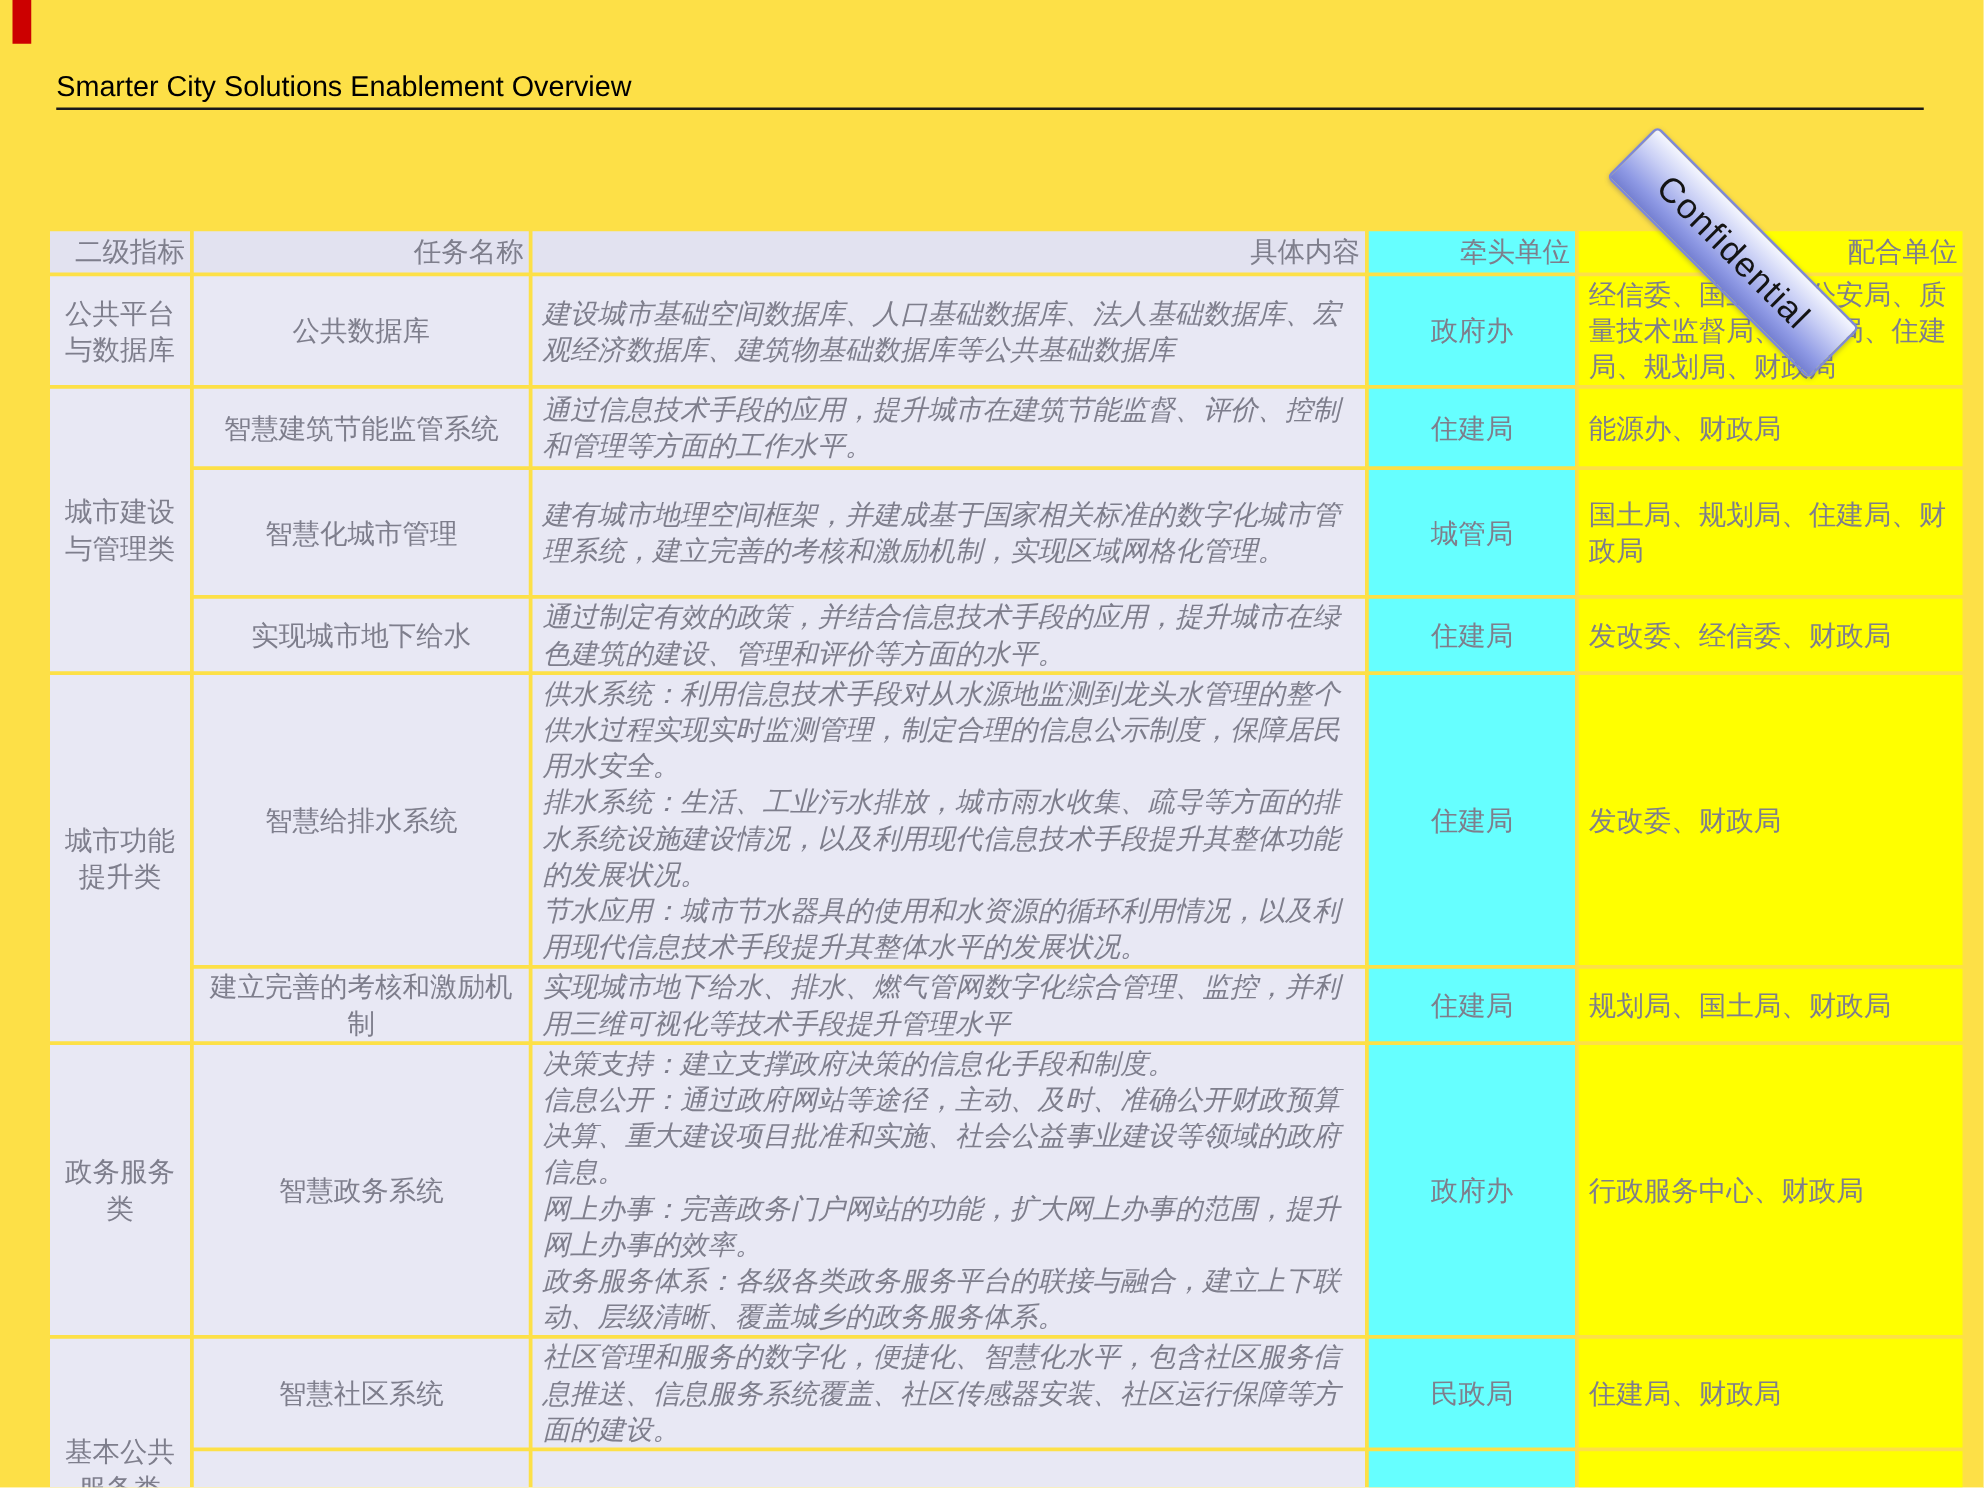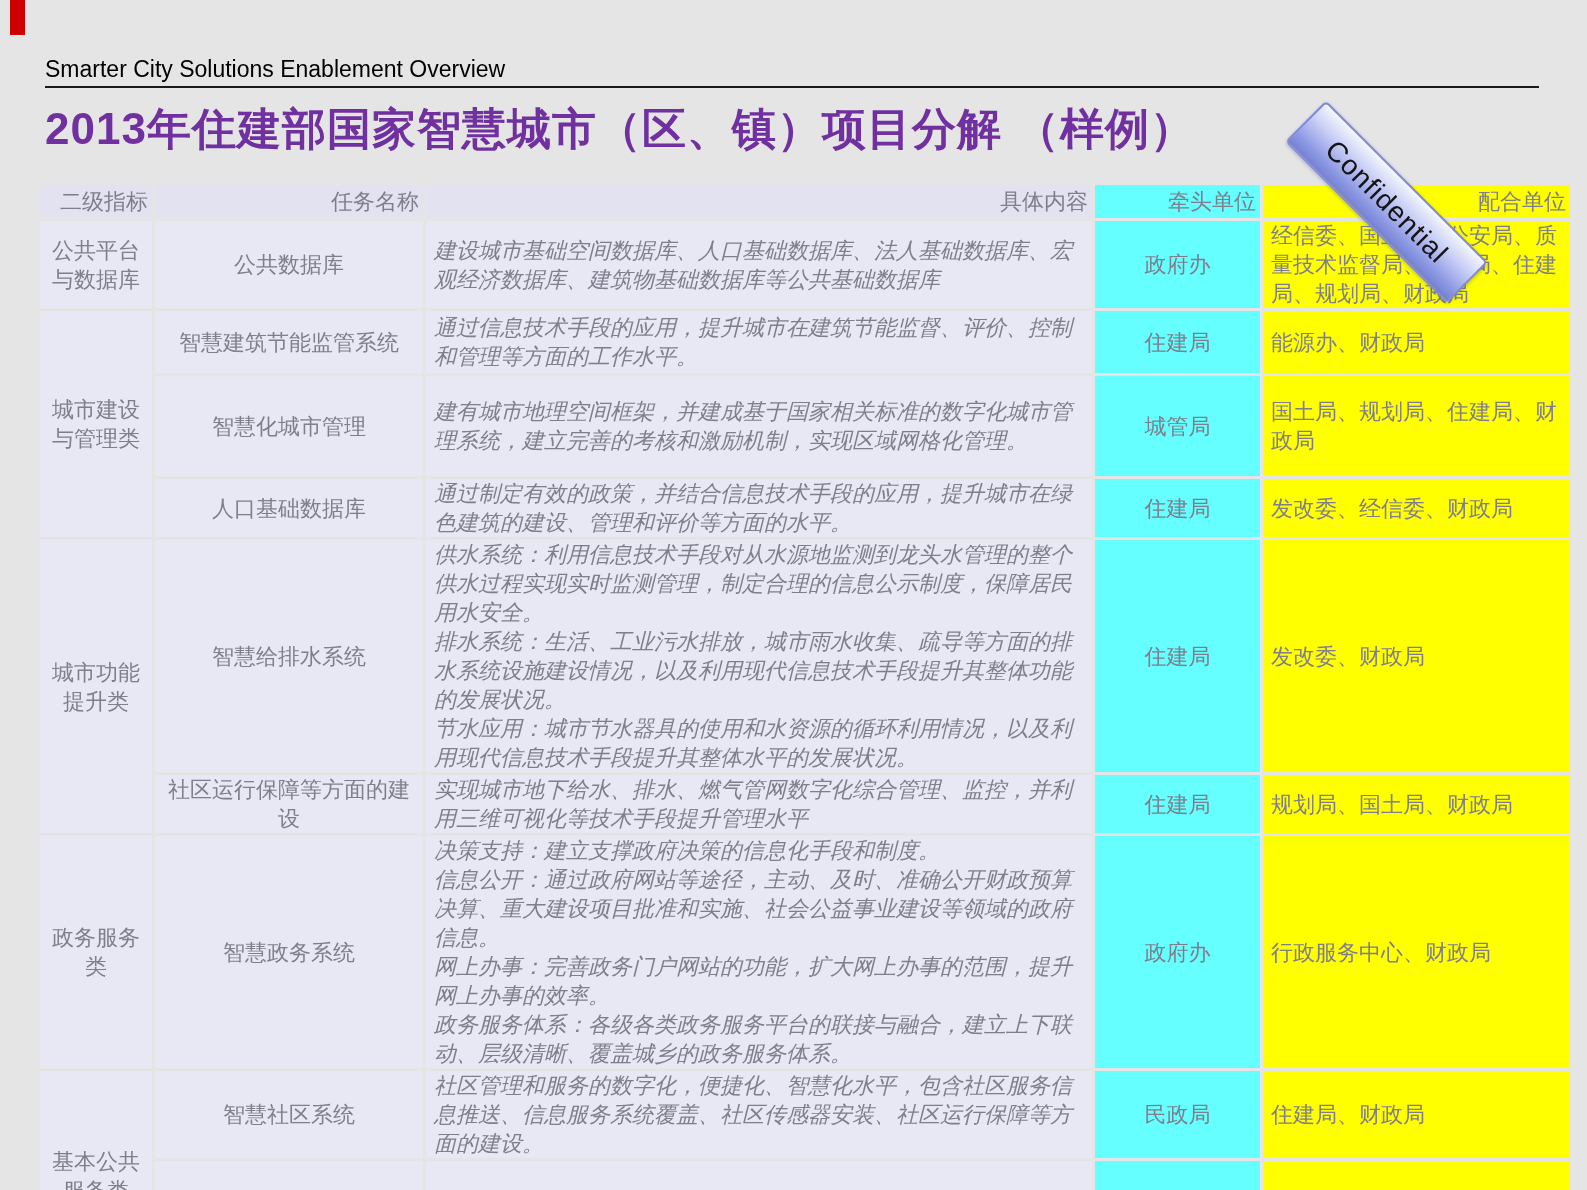--- a/index.html
+++ b/index.html
@@ -9,21 +9,21 @@
     --lead-bg:#66FFFF;
     --support-bg:#FFFF00;
     --table-text:#7E7E8C;
     --red-mark:#CC0000;
     --ribbon-border:#7E89D8;
   }
   html,body{margin:0;padding:0;background:#ffffff;}
   .slide{
     position:relative;
     width:1587px;height:1190px;
-    background:#e5e5e5;
+    background:#fde047;
     overflow:hidden;
     font-family:"Liberation Sans",sans-serif;
   }
   .red-mark{
     position:absolute;left:10px;top:0;width:15px;height:35px;
     background:var(--red-mark);
   }
   .eyebrow{
     position:absolute;left:45px;top:56px;
     font-size:23px;color:#000000;letter-spacing:0px;
@@ -73,21 +73,20 @@
   td.lead{background:var(--lead-bg);text-align:center;padding:0 4px;margin-top:24px;}
   td.support{background:var(--support-bg);text-align:left;padding:0 8px;}
 </style>
 </head>
 <body>
 
 <div class="slide">
   <div class="red-mark"></div>
   <div class="eyebrow">Smarter City Solutions Enablement Overview</div>
   <div class="rule"></div>
-  <div class="page-title">2013年住建部国家智慧城市（区、镇）项目分解 （样例）</div>
   <div class="ribbon">Confidential</div>
 
   <table class="main">
     <colgroup>
       <col style="width:112px">
       <col style="width:268px">
       <col style="width:666px">
       <col style="width:165px">
       <col style="width:307px">
     </colgroup>
@@ -115,37 +114,37 @@
       <td class="lead">住建局</td>
       <td class="support">能源办、财政局</td>
     </tr>
     <tr style="height:100px">
       <td class="task">智慧化城市管理</td>
       <td class="content">建有城市地理空间框架，并建成基于国家相关标准的数字化城市管理系统，建立完善的考核和激励机制，实现区域网格化管理。</td>
       <td class="lead">城管局</td>
       <td class="support">国土局、规划局、住建局、财政局</td>
     </tr>
     <tr style="height:55px">
-      <td class="task">人口基础数据库</td>
+      <td class="task">实现城市地下给水</td>
       <td class="content">通过制定有效的政策，并结合信息技术手段的应用，提升城市在绿色建筑的建设、管理和评价等方面的水平。</td>
       <td class="lead">住建局</td>
       <td class="support">发改委、经信委、财政局</td>
     </tr>
     <tr style="height:231px">
       <td class="grp" rowspan="2">城市功能
 提升类</td>
       <td class="task">智慧给排水系统</td>
       <td class="content">供水系统：利用信息技术手段对从水源地监测到龙头水管理的整个供水过程实现实时监测管理，制定合理的信息公示制度，保障居民用水安全。
 排水系统：生活、工业污水排放，城市雨水收集、疏导等方面的排水系统设施建设情况，以及利用现代信息技术手段提升其整体功能的发展状况。
 节水应用：城市节水器具的使用和水资源的循环利用情况，以及利用现代信息技术手段提升其整体水平的发展状况。</td>
       <td class="lead">住建局</td>
       <td class="support">发改委、财政局</td>
     </tr>
     <tr style="height:55px">
-      <td class="task">社区运行保障等方面的建设</td>
+      <td class="task">建立完善的考核和激励机制</td>
       <td class="content">实现城市地下给水、排水、燃气管网数字化综合管理、监控，并利用三维可视化等技术手段提升管理水平</td>
       <td class="lead">住建局</td>
       <td class="support">规划局、国土局、财政局</td>
     </tr>
     <tr style="height:232px">
       <td class="grp">政务服务
 类</td>
       <td class="task">智慧政务系统</td>
       <td class="content">决策支持：建立支撑政府决策的信息化手段和制度。
 信息公开：通过政府网站等途径，主动、及时、准确公开财政预算决算、重大建设项目批准和实施、社会公益事业建设等领域的政府信息。

